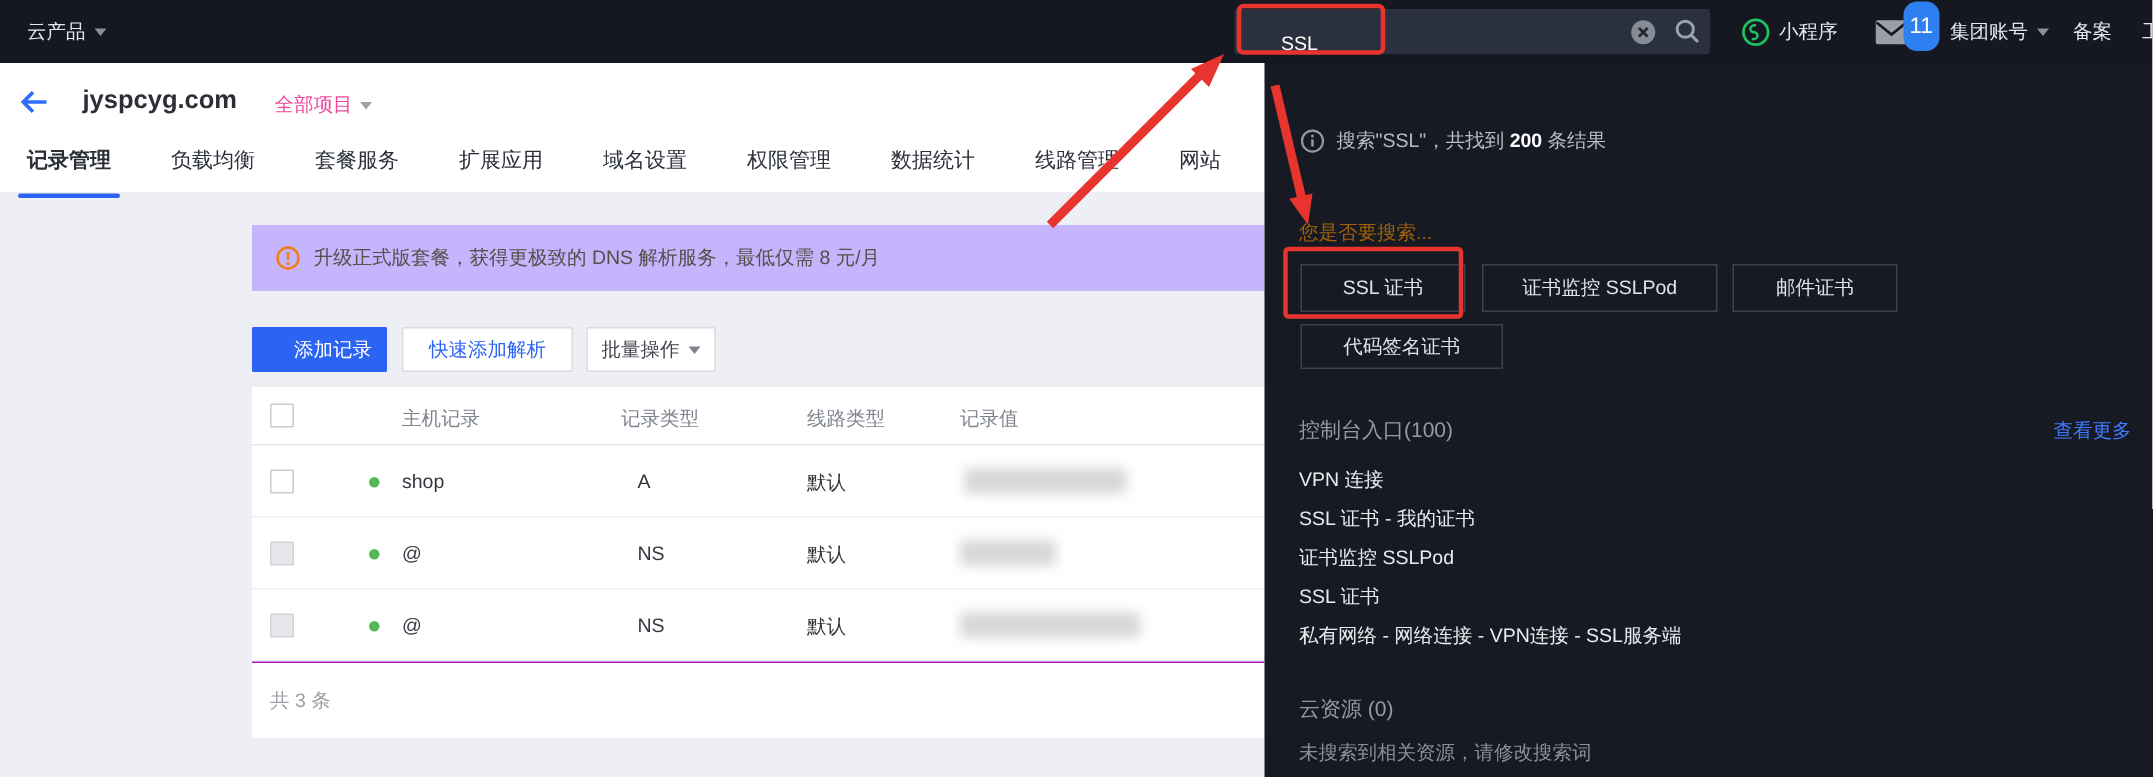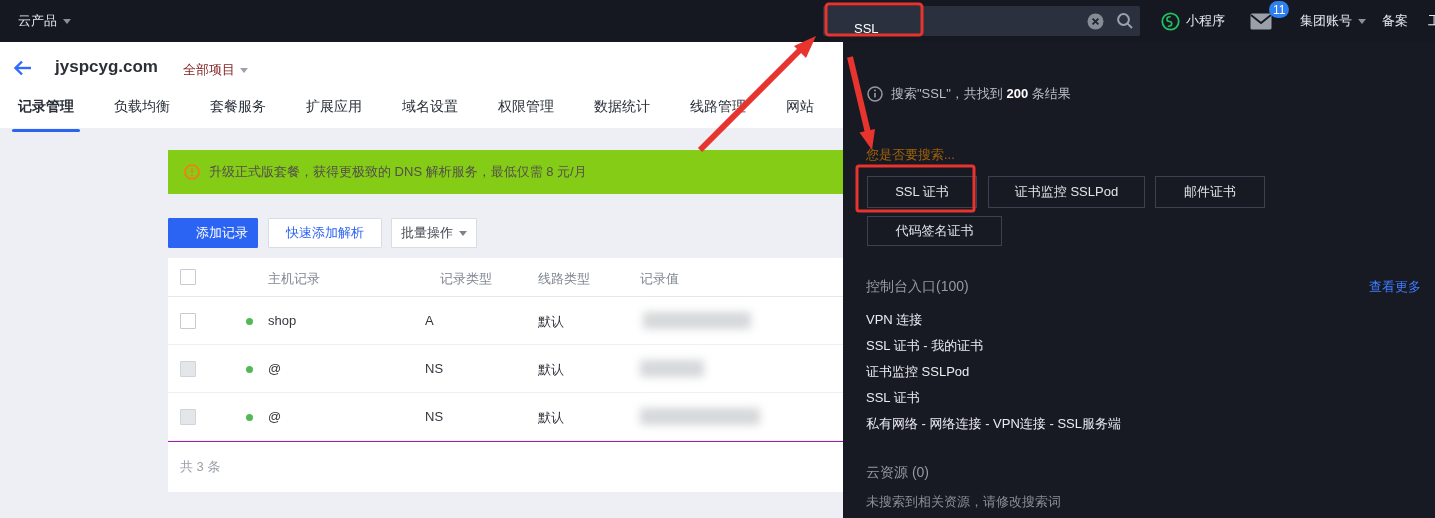--- a/index.html
+++ b/index.html
@@ -6,35 +6,35 @@
   html,body { width:1435px; height:518px; overflow:hidden; }
   body { font-family:"Liberation Sans","DejaVu Sans",sans-serif; font-size:13px; position:relative; background:#edeff4; }
 
   
   .topbar { position:absolute; left:0; top:0; width:1435px; height:42px; background:#151821; color:#e6e8ee; z-index:5; }
   .tb-item { position:absolute; top:0; height:42px; display:flex; align-items:center; gap:6px; cursor:pointer; white-space:nowrap; }
   .caret-dn { width:0; height:0; border-left:4px solid transparent; border-right:4px solid transparent; border-top:5px solid #8a8f9b; }
   .searchbox { position:absolute; left:823px; top:6px; width:317px; height:30px; background:#2b303f; border-radius:2px; display:flex; align-items:flex-end; }
   .searchbox input { flex:1; background:transparent; border:none; outline:none; color:#fff; font-size:13px; padding-left:31px; font-family:inherit; }
   .sb-icon { width:30px; height:30px; display:flex; align-items:center; justify-content:center; cursor:pointer; }
-  .badge { position:absolute; left:1269px; top:1px; min-width:20px; height:17px; background:#2e7ff0; color:#fff; border-radius:9px; font-size:12px; display:flex; align-items:center; justify-content:center; padding:0 4px; }
+  .badge { position:absolute; left:1269px; top:1px; min-width:20px; height:33px; background:#2e7ff0; color:#fff; border-radius:9px; font-size:15px; display:flex; align-items:center; justify-content:center; padding:0 4px; }
   .clip-item { position:absolute; left:1428px; top:0; width:7px; height:42px; overflow:hidden; display:flex; align-items:center; }
 
   
   .content { position:absolute; left:0; top:42px; width:843px; height:476px; background:#edeff4; overflow:hidden; }
   .head-white { position:absolute; left:0; top:0; width:843px; height:86px; background:#ffffff; }
   .back-btn { position:absolute; left:12px; top:15px; width:24px; height:24px; cursor:pointer; }
   .domain { position:absolute; left:55px; top:15px; font-size:17px; font-weight:bold; color:#2c2f36; }
-  .proj { position:absolute; left:183px; top:19px; color:#7f1d1d; display:flex; align-items:center; gap:5px; cursor:pointer; }
+  .proj { position:absolute; left:183px; top:19px; color:#ec4899; display:flex; align-items:center; gap:5px; cursor:pointer; }
   .tabs { position:absolute; left:0; top:54px; width:843px; height:32px; display:flex; gap:40px; padding-left:18px; }
   .tab { font-size:14px; color:#2a2f38; cursor:pointer; position:relative; padding-top:2px; }
   .tab.active { font-weight:bold; }
   .tab.active::after { content:""; position:absolute; left:-6px; right:-6px; bottom:-4px; height:3px; background:#2b63f2; border-radius:2px; }
 
-  .banner { position:absolute; left:168px; top:108px; width:675px; height:44px; background:#84cc16; display:flex; align-items:center; gap:9px; padding-left:16px; color:#55504a;text-align:right; }
+  .banner { position:absolute; left:168px; top:108px; width:675px; height:44px; background:#c4b5fd; display:flex; align-items:center; gap:9px; padding-left:16px; color:#55504a;text-align:right; }
 
   .toolbar-btn { position:absolute; top:176px; height:30px; border-radius:1px; display:flex; align-items:center; justify-content:center; gap:6px; cursor:pointer; font-size:13px; }
   .btn-primary { left:168px; width:90px; background:#2b63f2; color:#fff; border:1px solid #2b63f2;padding-left:18px; }
   .btn-ghost { left:268px; width:114px; background:#fff; color:#2b63f2; border:1px solid #d9dce3; }
   .btn-plain { left:391px; width:86px; background:#fff; color:#41454d; border:1px solid #d9dce3; }
 
   .card { position:absolute; left:168px; top:216px; width:675px; height:234px; background:#fff; }
   .thead { position:absolute; left:0; top:0; width:675px; height:39px; border-bottom:1px solid #e4e7ec; color:#7f8590; }
   .th { position:absolute; top:12px; }
   .trow { position:absolute; left:0; width:675px; height:48px; border-bottom:1px solid #eef0f3; color:#33373e; }
@@ -159,21 +159,21 @@
   </div>
   <div class="toolbar-btn btn-plain">
     <span>批量操作</span>
     <span class="caret-dn" style="border-top-color:#7e838c;"></span>
   </div>
 
   <div class="card">
     <div class="thead">
       <div class="cbx" style="top:11px;"></div>
       <div class="th" style="left:100px;">主机记录</div>
-      <div class="th" style="left:272px;">记录类型</div>
+      <div class="th" style="left:246px;">记录类型</div>
       <div class="th" style="left:370px;">线路类型</div>
       <div class="th" style="left:472px;">记录值</div>
     </div>
 
     <div class="trow" style="top:39px;">
       <div class="cbx"></div>
       <div class="dot"></div>
       <div class="cell" style="left:100px;">shop</div>
       <div class="cell" style="left:257px;">A</div>
       <div class="cell" style="left:370px;">默认</div>

